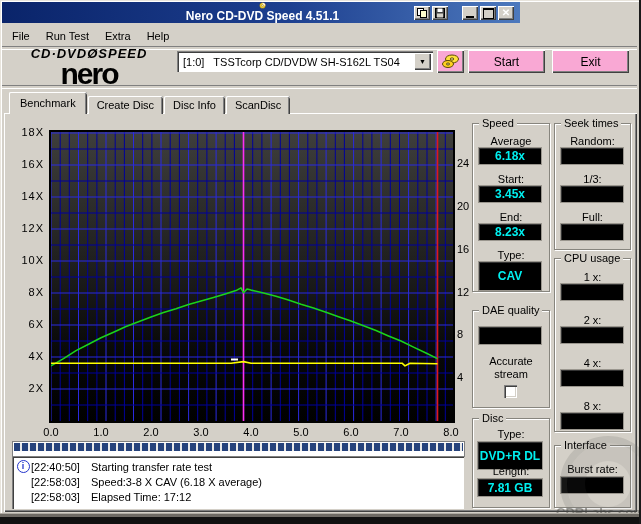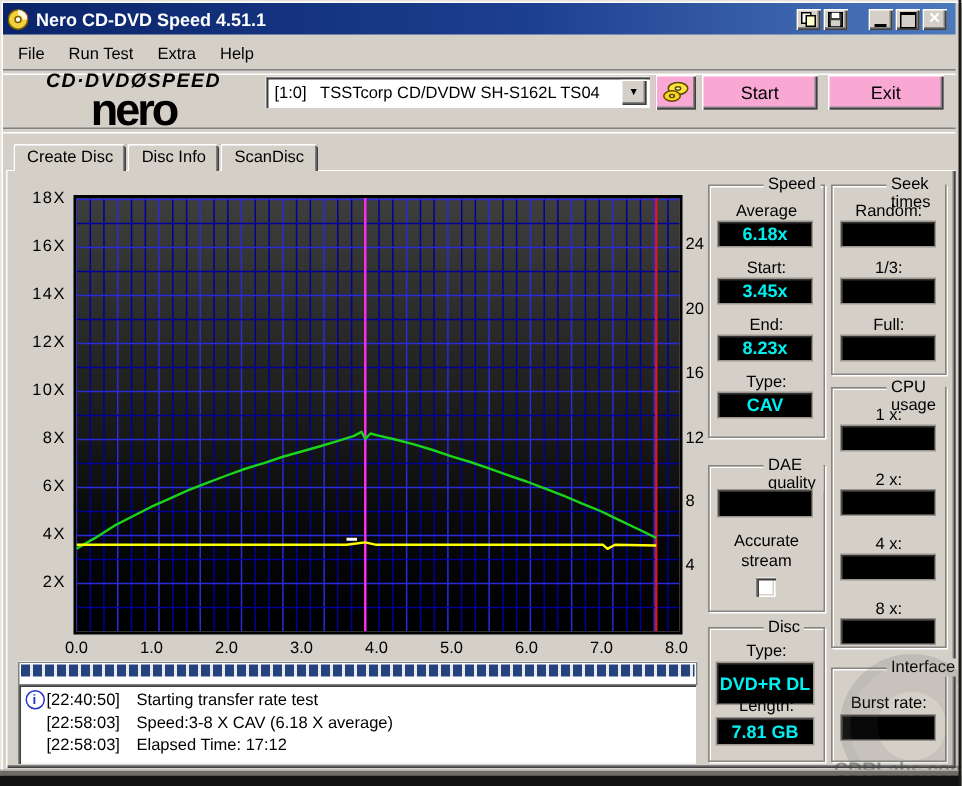--- a/index.html
+++ b/index.html
@@ -1,23 +1,23 @@
 <!DOCTYPE html>
 <html><head>
 <meta charset="utf-8">
 <style>
   html,body{margin:0;padding:0;background:#555;}
   #screen{position:relative;width:641px;height:524px;background:#d4d0c8;
     font-family:"Liberation Sans",sans-serif;font-size:11px;color:#000;overflow:hidden;
     box-shadow:inset 1px 1px 0 #e8e4dc, inset 2px 2px 0 #fff;}
   .abs{position:absolute;}
   
-  #titlebar{left:2px;top:2px;width:635px;height:21px;
+  #titlebar{left:2px;top:2px;width:518px;height:21px;
     background:linear-gradient(90deg,#0a246a 0%,#1d3f8f 55%,#4d79bd 100%);
-    display:flex;align-items:center;color:#fff;}
+    display:flex;align-items:center;color:#fff;flex-direction:column;}
   #title-text{font-weight:bold;font-size:12px;margin-left:3px;white-space:pre;}
   .tbtn{width:16px;height:14px;background:#d4d0c8;display:flex;align-items:center;justify-content:center;
     box-shadow:inset 1px 1px 0 #fff, inset -1px -1px 0 #404040, inset -2px -2px 0 #808080;}
   .tbtn + .tbtn{margin-left:2px;}
   #caption-buttons{position:absolute;right:6px;top:4px;display:flex;}
   .glyph-min{width:8px;height:2px;background:#000;margin-top:7px;}
   .glyph-max{width:9px;height:8px;border:1px solid #000;border-top:2px solid #000;}
   .glyph-close{font-size:10px;font-weight:bold;line-height:10px;}
   #menubar{left:4px;top:26px;height:19px;display:flex;align-items:center;}
   .menu-item{padding:2px 8px;}
@@ -62,21 +62,21 @@
     padding:3px 0 0 3px;overflow:hidden;}
   .log-row{display:flex;height:15px;align-items:center;}
   .log-icon-cell{width:16px;display:flex;justify-content:center;}
   .info-icon{width:11px;height:11px;border:1px solid #2334cc;border-radius:50%;color:#2334cc;
     font-size:9px;font-weight:bold;line-height:11px;text-align:center;background:#fff;}
   .log-time{width:60px;white-space:pre;}
   .log-text{white-space:pre;}
   
   .group{position:absolute;border:1px solid #87857e;
     box-shadow:inset 1px 1px 0 #fff, 1px 1px 0 #fff;}
-  .group-title{position:absolute;top:-7px;left:6px;background:#d4d0c8;padding:0 3px;margin-left:30px;}
+  .group-title{position:absolute;top:-7px;left:6px;background:#d4d0c8;padding:0 3px;}
   .fld-label{position:absolute;width:100%;text-align:center;}
   .lcd{position:absolute;background:#000;color:#00f0f0;font-weight:bold;font-size:12px;
     display:flex;align-items:center;justify-content:center;
     box-shadow:inset 1px 1px 0 #333, 0 0 0 1px #9a968e;}
   .checkbox{position:absolute;width:13px;height:13px;background:#fff;
     box-shadow:inset 1px 1px 0 #808080, inset 2px 2px 0 #404040, inset -1px -1px 0 #fff, inset -2px -2px 0 #d4d0c8;}
   
   #wm-ring{left:560px;top:436px;width:82px;height:82px;border-radius:50%;
     border:7px solid rgba(110,110,105,0.20);box-shadow:inset 0 0 0 18px rgba(90,90,85,0.10);}
   #wm-text{left:556px;top:505px;font-size:13px;font-weight:bold;color:rgba(70,70,65,0.50);}
@@ -154,20 +154,23 @@
   <div id="start-btn" class="abs push-btn">
     <span>Start</span>
   </div>
   <div id="exit-btn" class="abs push-btn">
     <span>Exit</span>
   </div>
   <div class="sep abs" style="top:85px"></div>
 
   <div id="tabpage" class="abs"></div>
   <div id="tabstrip" class="abs">
+    <div class="tab active">
+        <span>Benchmark</span>
+      </div>
     <div class="tab">
         <span>Create Disc</span>
       </div>
     <div class="tab">
         <span>Disc Info</span>
       </div>
     <div class="tab">
         <span>ScanDisc</span>
       </div>
   </div>
@@ -295,21 +298,21 @@
 
   <div class="group" style="left:472px;top:123px;width:76px;height:167px;">
     <span class="group-title">Speed</span>
     <span class="fld-label" style="top:11px">Average</span>
     <div class="lcd" style="left:6px;top:24px;width:62px;height:16px">6.18x</div>
     <span class="fld-label" style="top:49px">Start:</span>
     <div class="lcd" style="left:6px;top:62px;width:62px;height:16px">3.45x</div>
     <span class="fld-label" style="top:87px">End:</span>
     <div class="lcd" style="left:6px;top:100px;width:62px;height:16px">8.23x</div>
     <span class="fld-label" style="top:125px">Type:</span>
-    <div class="lcd" style="left:6px;top:138px;width:62px;height:16px">CAV</div>
+    <div class="lcd" style="left:6px;top:138px;width:62px;height:28px">CAV</div>
   </div>
 
   <div class="group" style="left:554px;top:123px;width:75px;height:125px;">
     <span class="group-title">Seek times</span>
     <span class="fld-label" style="top:11px">Random:</span>
     <div class="lcd" style="left:6px;top:24px;width:62px;height:16px"></div>
     <span class="fld-label" style="top:49px">1/3:</span>
     <div class="lcd" style="left:6px;top:62px;width:62px;height:16px"></div>
     <span class="fld-label" style="top:87px">Full:</span>
     <div class="lcd" style="left:6px;top:100px;width:62px;height:16px"></div>

